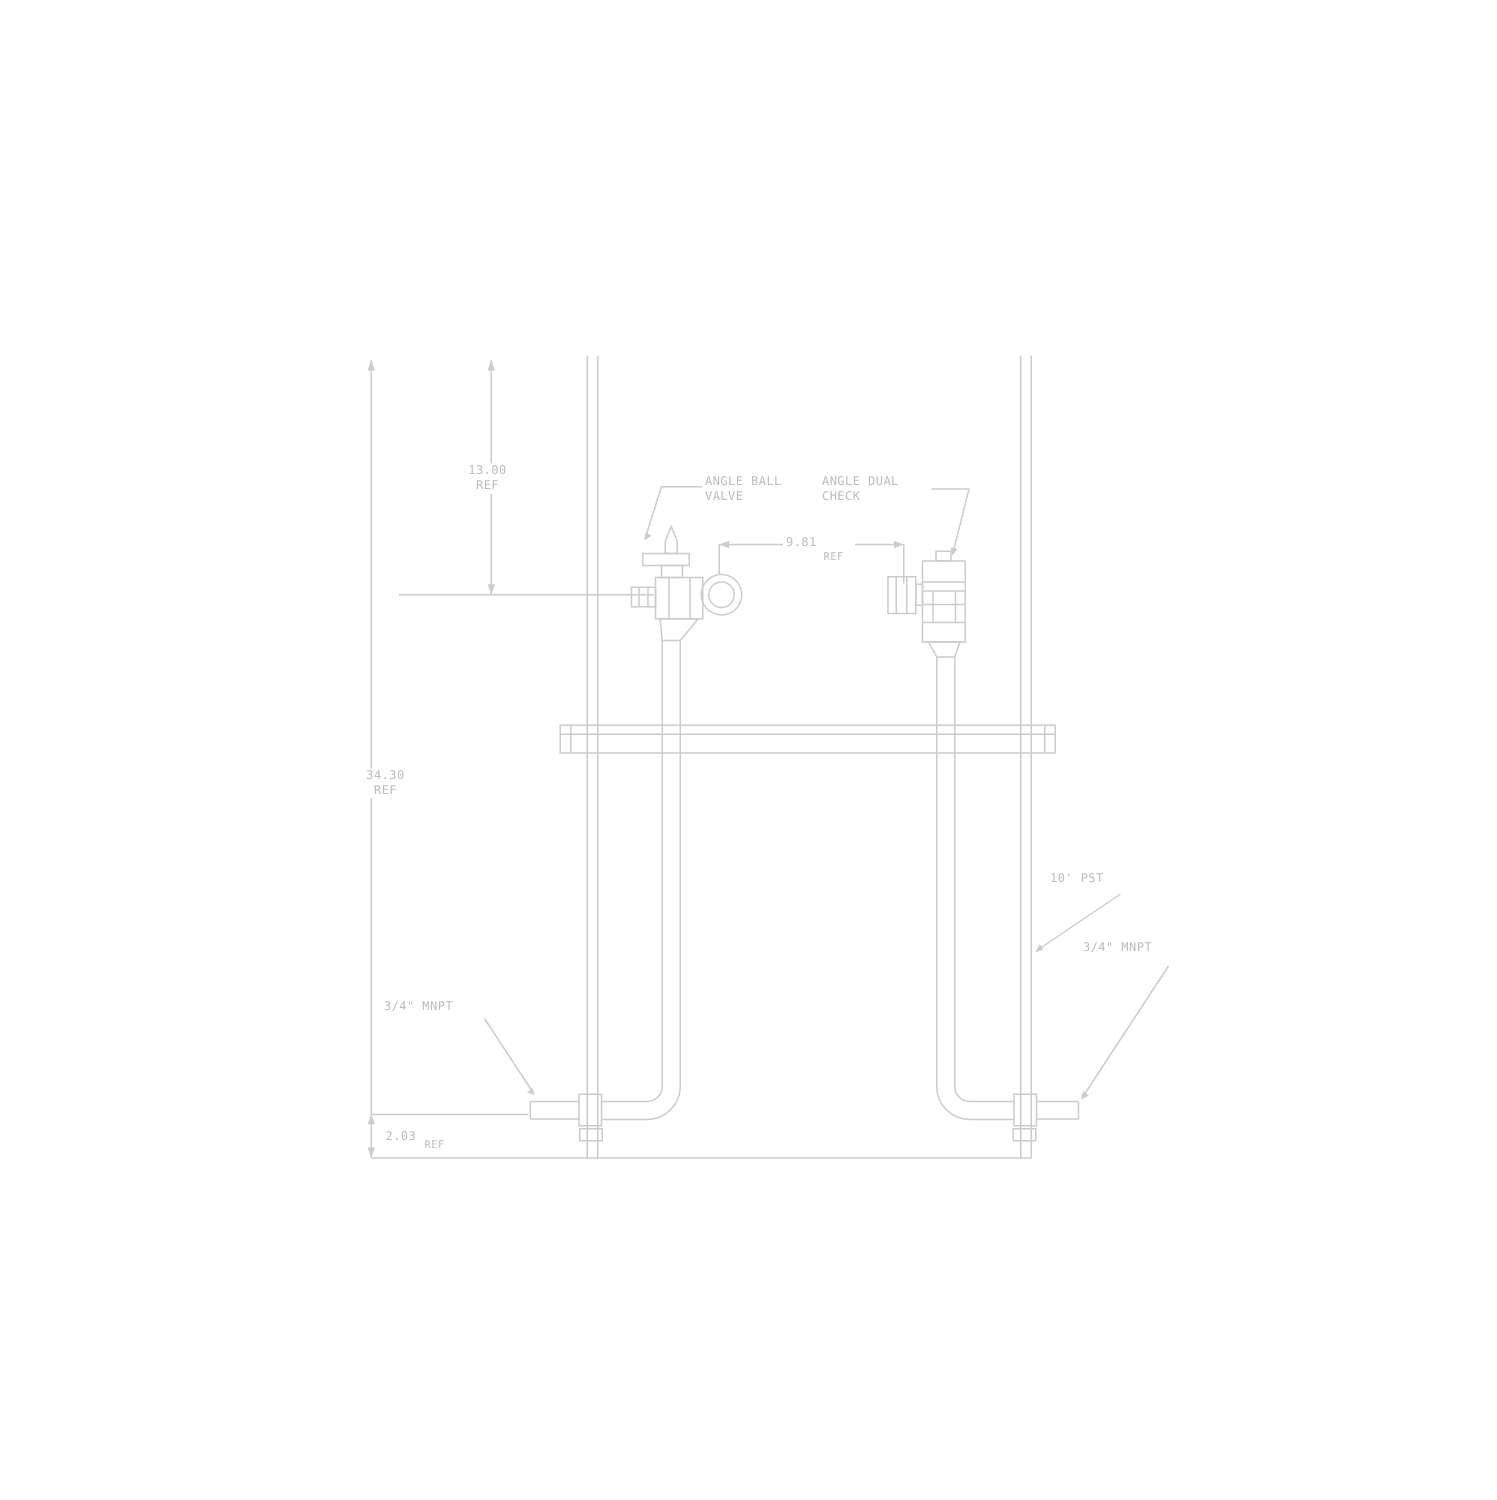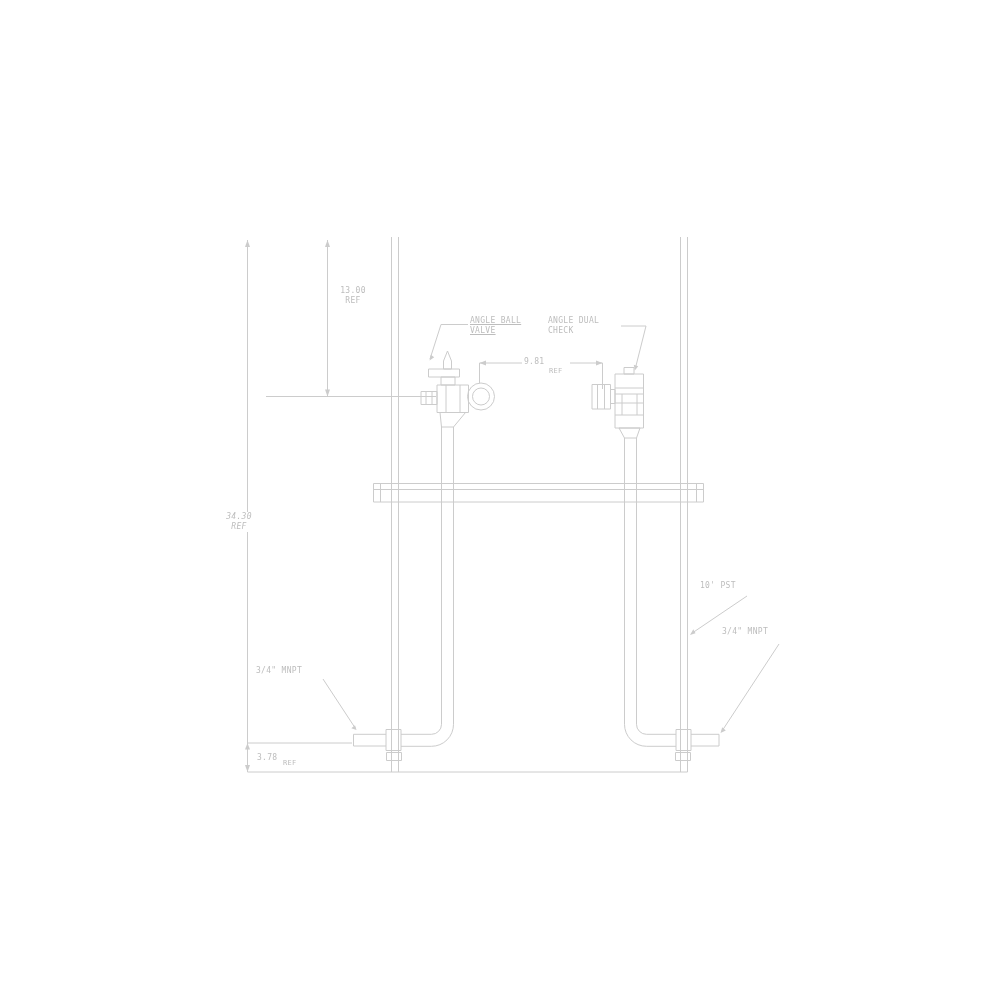--- a/index.html
+++ b/index.html
@@ -121,31 +121,31 @@
       <polygon class="arrow" points="634.8,370.5 633.8,364.8 638.2,366.2"></polygon>
       <path class="lines" d="M747 596 L691.5 633.5"></path>
       <polygon class="arrow" points="690,635 695.5,633.2 693.3,629.3"></polygon>
       <path class="lines" d="M779 644 L722 731"></path>
       <polygon class="arrow" points="720.5,733 725.8,730.5 722.2,727.3"></polygon>
       <path class="lines" d="M323 679 L355.5 728.5"></path>
       <polygon class="arrow" points="356.5,730 351.3,728.3 355,725.3"></polygon>
     </g>
   </svg>
 
-  <div class="lbl" style="left:470px;top:316px;text-decoration:underline;">ANGLE BALL
+  <div class="lbl" style="left:470px;top:316px;">ANGLE BALL
 VALVE</div>
   <div class="lbl" style="left:548px;top:316px;">ANGLE DUAL
 CHECK</div>
 
-  <div class="lbl bg center" style="left:308px;top:286px;width:32px;margin-left:28px;">13.00
+  <div class="lbl bg center" style="left:308px;top:309px;width:32px;">13.00
 REF</div>
   <div class="lbl bg" style="left:523px;top:357px;">9.81</div>
   <div class="lbl small" style="left:549px;top:367px;">REF</div>
-  <div class="lbl bg center" style="left:220px;top:512px;width:36px;font-style:italic;">34.30
+  <div class="lbl bg center" style="left:238px;top:512px;width:36px;">34.30
 REF</div>
-  <div class="lbl bg" style="left:256px;top:753px;">3.78</div>
+  <div class="lbl bg" style="left:256px;top:753px;">2.03</div>
   <div class="lbl small" style="left:283px;top:759px;">REF</div>
 
   <div class="lbl" style="left:256px;top:666px;">3/4" MNPT</div>
   <div class="lbl" style="left:700px;top:581px;">10' PST</div>
   <div class="lbl" style="left:722px;top:627px;">3/4" MNPT</div>
 
 </div>
 
 </body></html>

